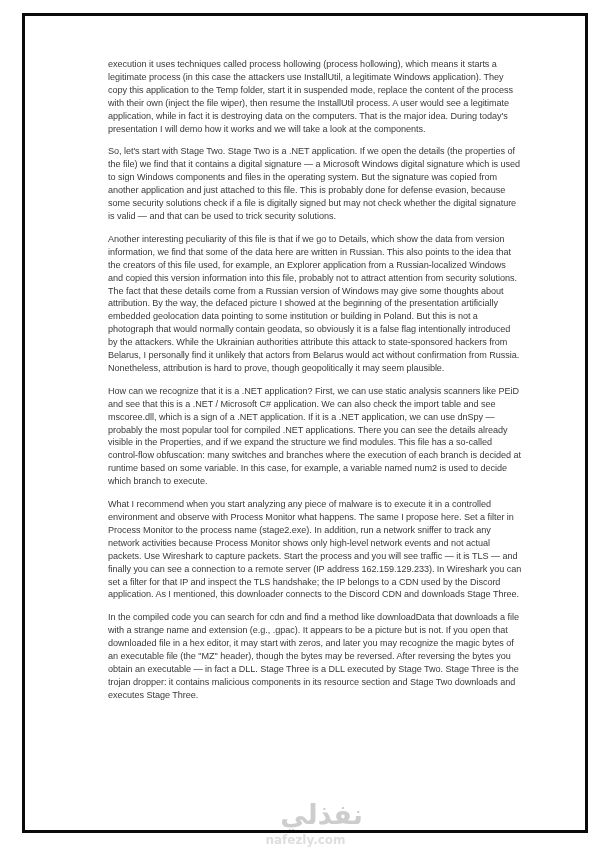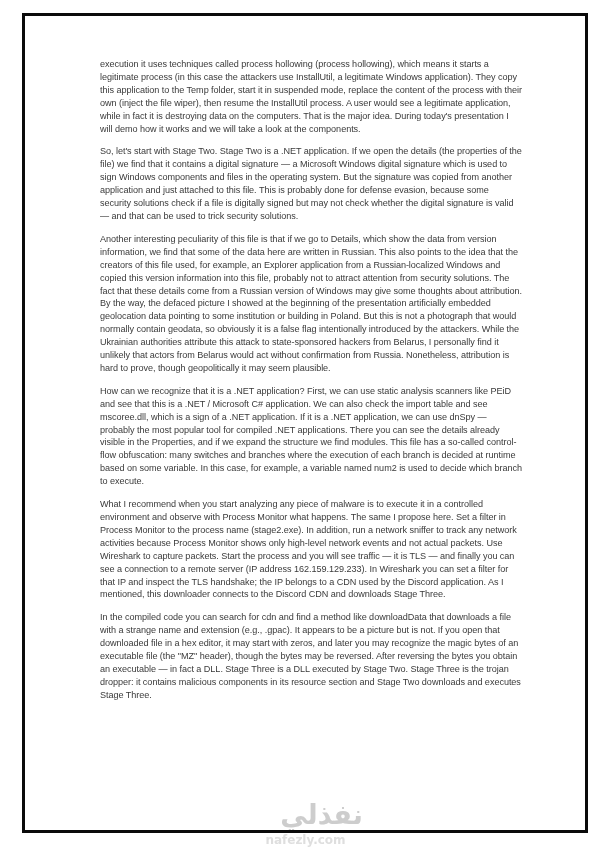--- a/index.html
+++ b/index.html
@@ -23,21 +23,21 @@
     left: 92px; top: 58px;
     width: 430px;
     z-index: 1;
     color: #3a3a3a;
     font-size: 9.1px;
     line-height: 12.9px;
     letter-spacing: -0.05px;
     text-align: left;
   }
   .doc-content p {
-    margin: 0 0 10px 8px;
+    margin: 0 0 10px 16px;
   }
   .watermark {
     position: absolute;
     left: 0; right: 0;
     text-align: center;
     z-index: 0;
     font-family: "DejaVu Sans", sans-serif;
     user-select: none;
   }
   .watermark-logo {

